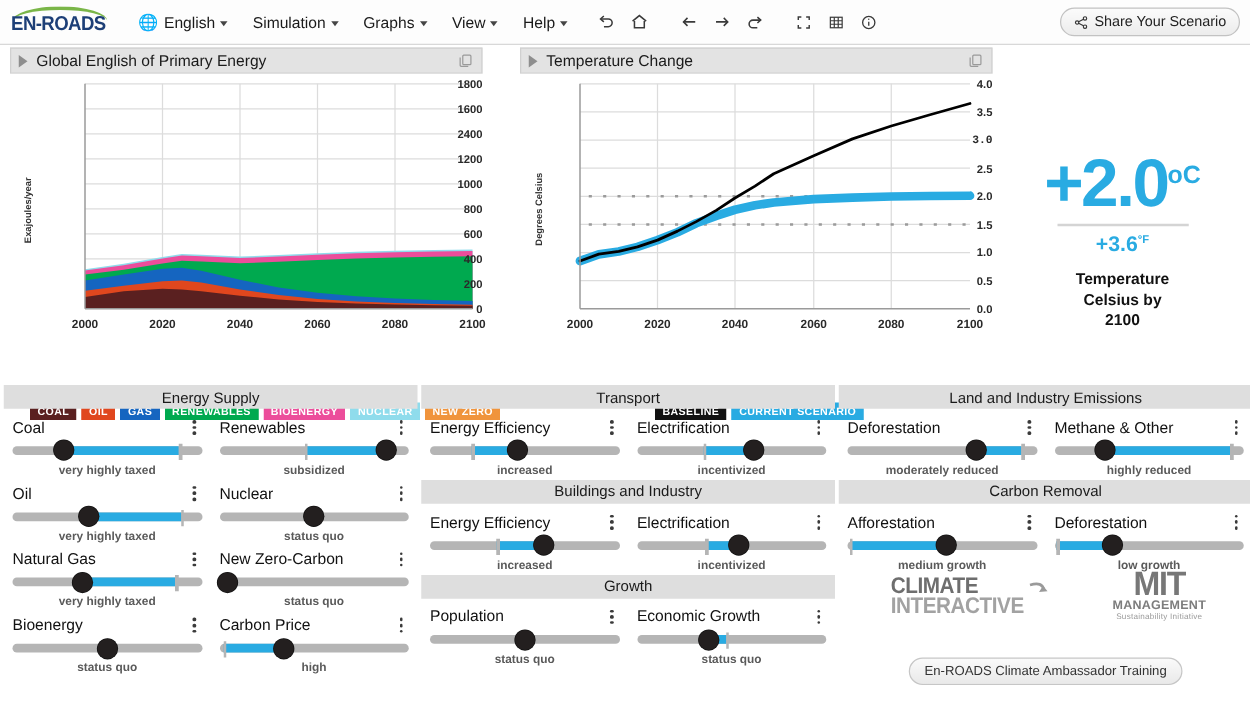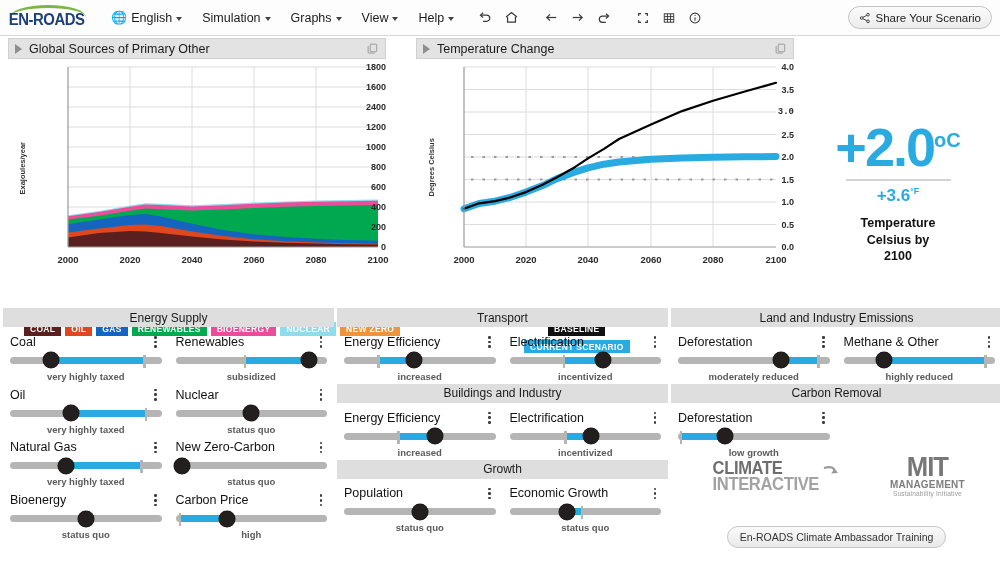--- a/index.html
+++ b/index.html
@@ -300,21 +300,21 @@
     </svg>
     <span>Share Your Scenario</span>
   </div>
 </div>
 
 <div class="charts">
 
   <div class="panel" style="left:8px; width:378px;">
     <div class="panel-head">
       <span class="panel-tri"></span>
-      <span class="panel-title">Global Sources of Primary Other</span>
+      <span class="panel-title">Global English of Primary Energy</span>
       <span class="copy-icon">
         <svg width="13" height="13" viewBox="0 0 16 16" fill="none" stroke="#9a9a9a" stroke-width="1.2">
           <rect x="5.2" y="2.6" width="8" height="9.4" rx="1"></rect>
             <path d="M10.6 13.6 H3.6 a1 1 0 0 1-1-1 V5"></path>
         </svg>
       </span>
     </div>
     <div class="plot-wrap" style="width:378px; height:228px;">
       <div class="axis-label-y" style="left:-21px; top:96px; width:70px;">Exajoules/year</div>
       <svg width="378" height="228" viewBox="0 0 378 228">
@@ -436,21 +436,21 @@
 
       <div class="xtick" style="left:26px;  top:196px; width:44px;">2000</div>
       <div class="xtick" style="left:88px;  top:196px; width:44px;">2020</div>
       <div class="xtick" style="left:150px; top:196px; width:44px;">2040</div>
       <div class="xtick" style="left:213px; top:196px; width:44px;">2060</div>
       <div class="xtick" style="left:275px; top:196px; width:44px;">2080</div>
       <div class="xtick" style="left:338px; top:196px; width:44px;">2100</div>
     </div>
   </div>
 
-  <div class="legend" style="left:524px; top:286px;flex-direction:column;">
+  <div class="legend" style="left:524px; top:286px;">
     <span class="lg-chip" style="background:#111111;">BASELINE</span>
     <span class="lg-chip" style="background:#29ABE2;">CURRENT SCENARIO</span>
   </div>
 
   <div class="readout">
     <div class="big"><span>+2.0</span><sup>oC</sup></div>
     <div class="rule"></div>
     <div class="f"><span>+3.6</span><sup>°F</sup></div>
     <div class="cap">
       <div>Temperature</div>
@@ -752,20 +752,37 @@
             <div class="anchor" style="left: 93%;"></div>
             <div class="handle" style="left: 27%;"></div>
           </div>
           <div class="sl-val">highly reduced</div>
         </div>
       </div>
       <div class="grp-head">Carbon Removal</div>
       <div class="row">
         <div class="slider-cell">
           <div class="sl-top">
+            <div class="sl-name">Afforestation</div>
+            <div class="kebab">
+              <i></i>
+              <i></i>
+              <i></i>
+            </div>
+          </div>
+          <div class="track-wrap">
+            <div class="track"></div>
+            <div class="fill" style="left: 1%; width: 51%;"></div>
+            <div class="anchor" style="left: 1%;"></div>
+            <div class="handle" style="left: 52%;"></div>
+          </div>
+          <div class="sl-val">medium growth</div>
+        </div>
+        <div class="slider-cell">
+          <div class="sl-top">
             <div class="sl-name">Deforestation</div>
             <div class="kebab">
               <i></i>
               <i></i>
               <i></i>
             </div>
           </div>
           <div class="track-wrap">
             <div class="track"></div>
             <div class="fill" style="left: 1%; width: 30%;"></div>

